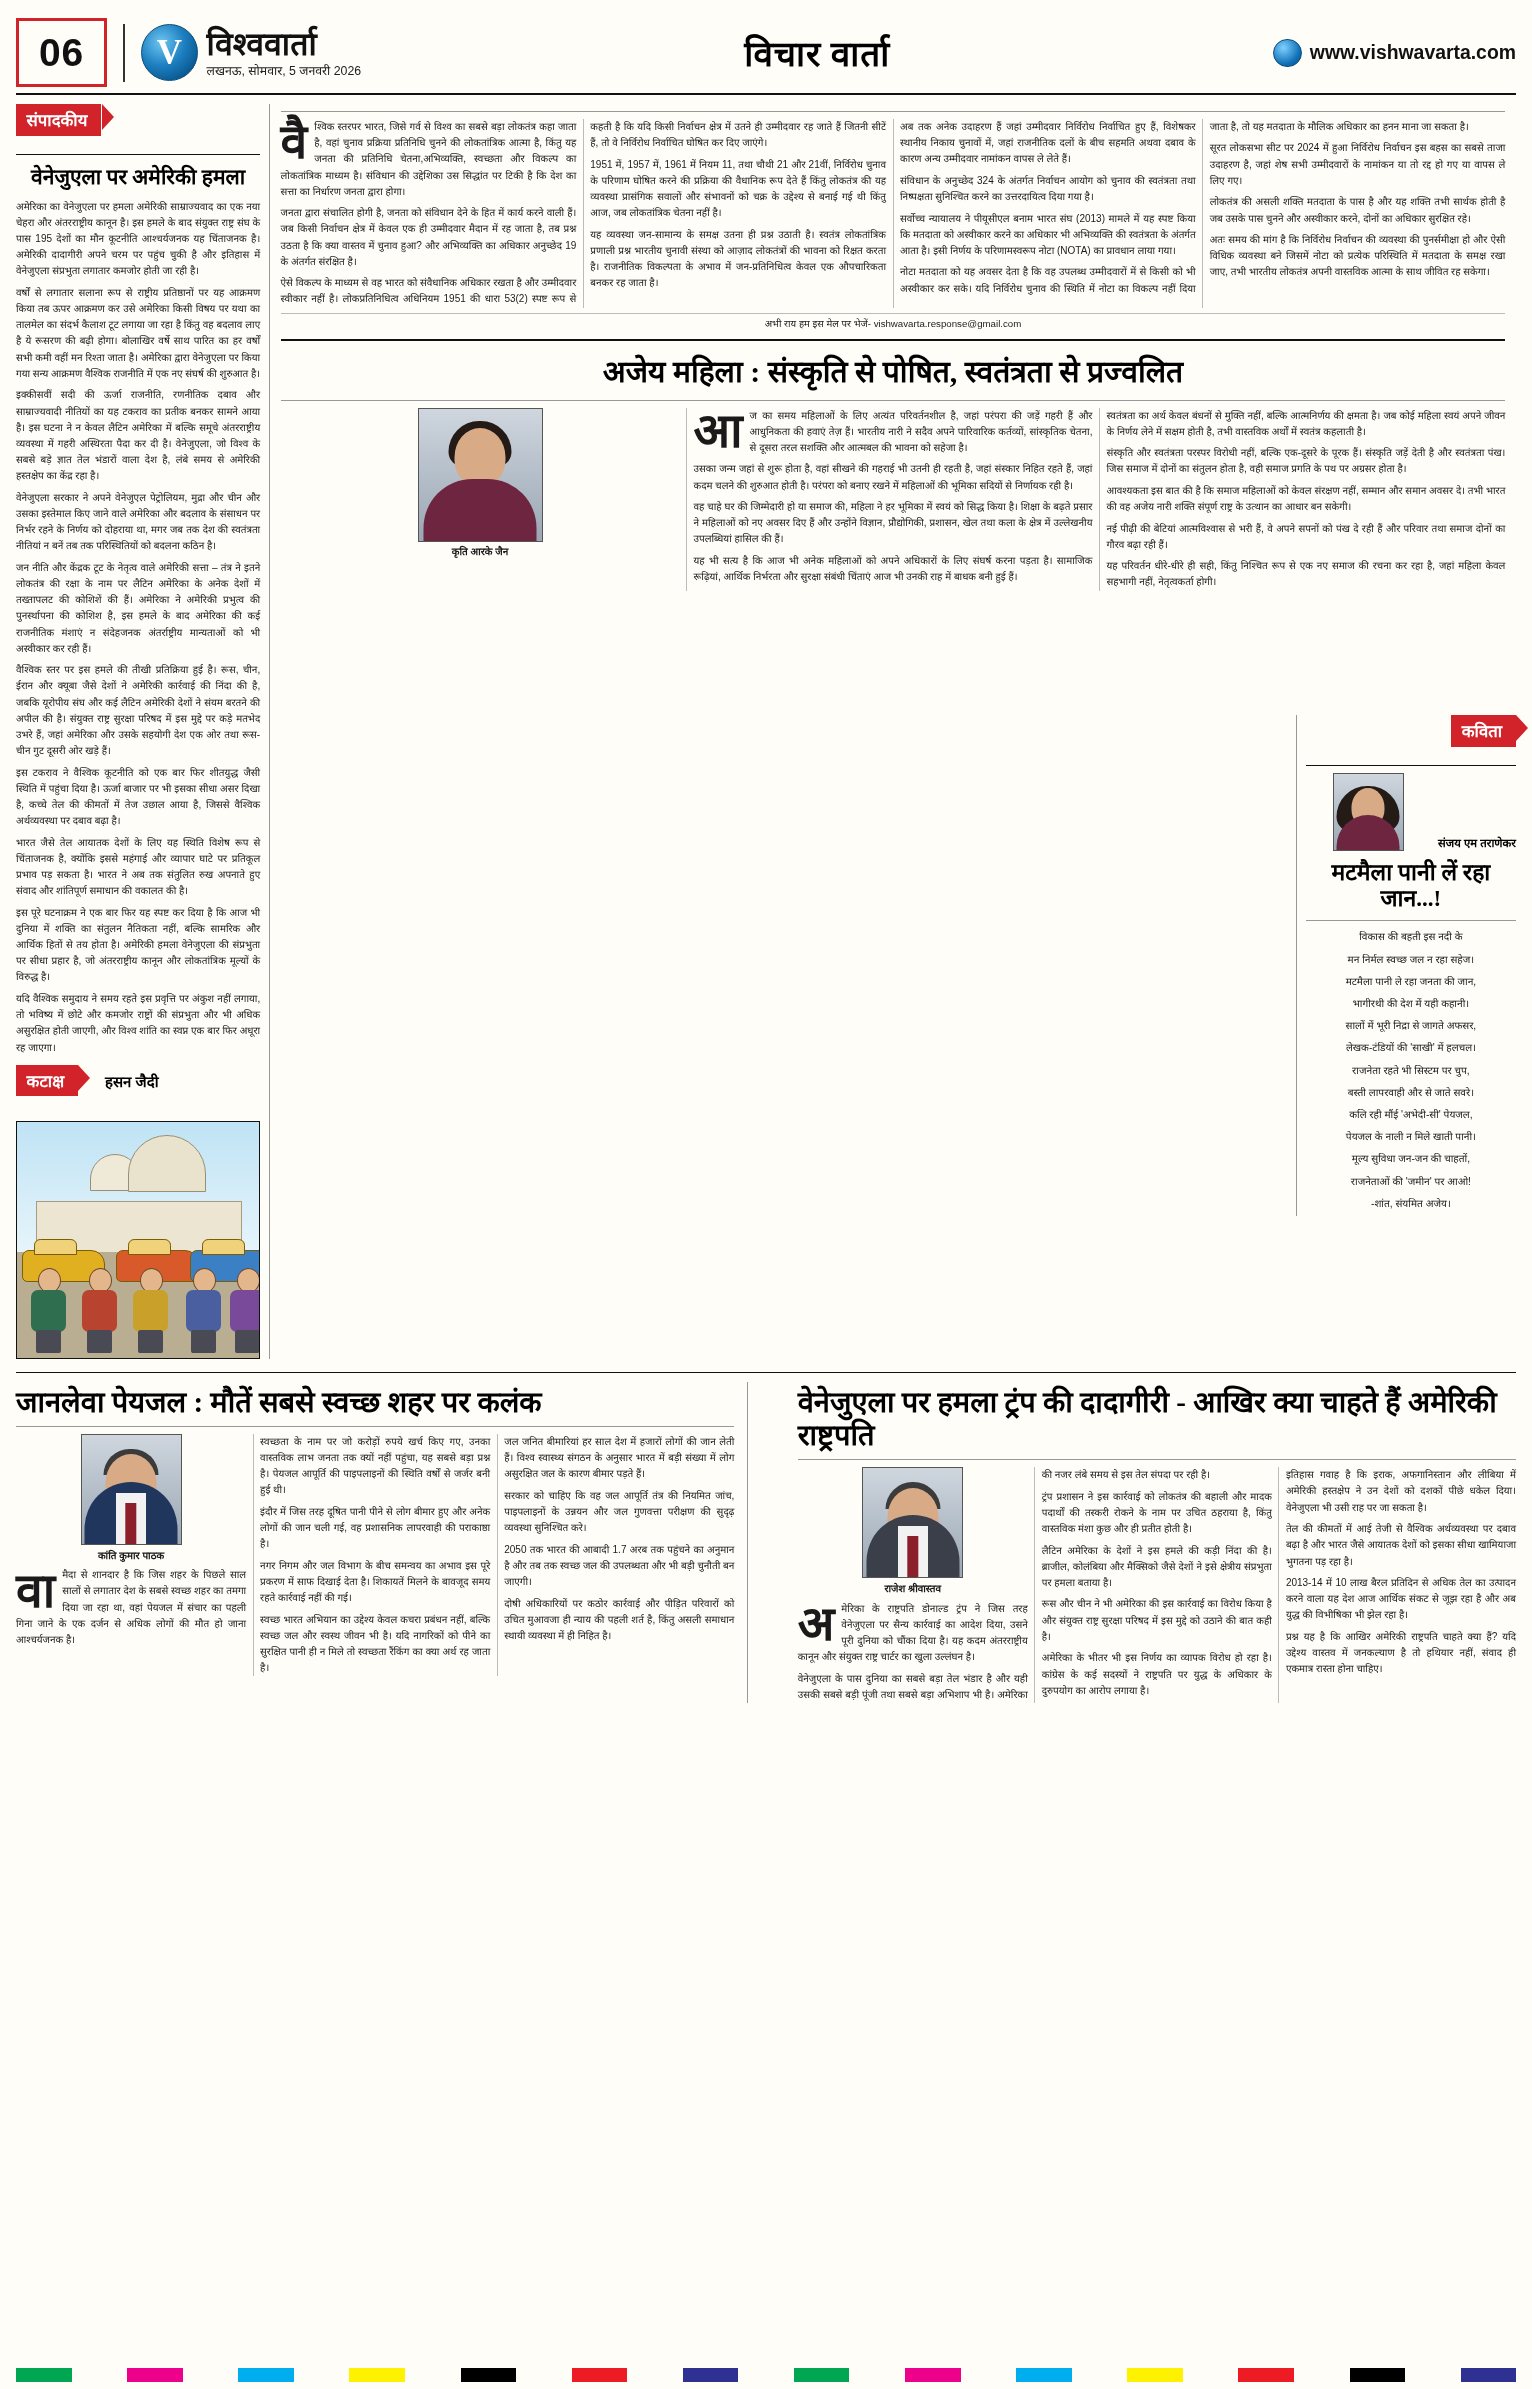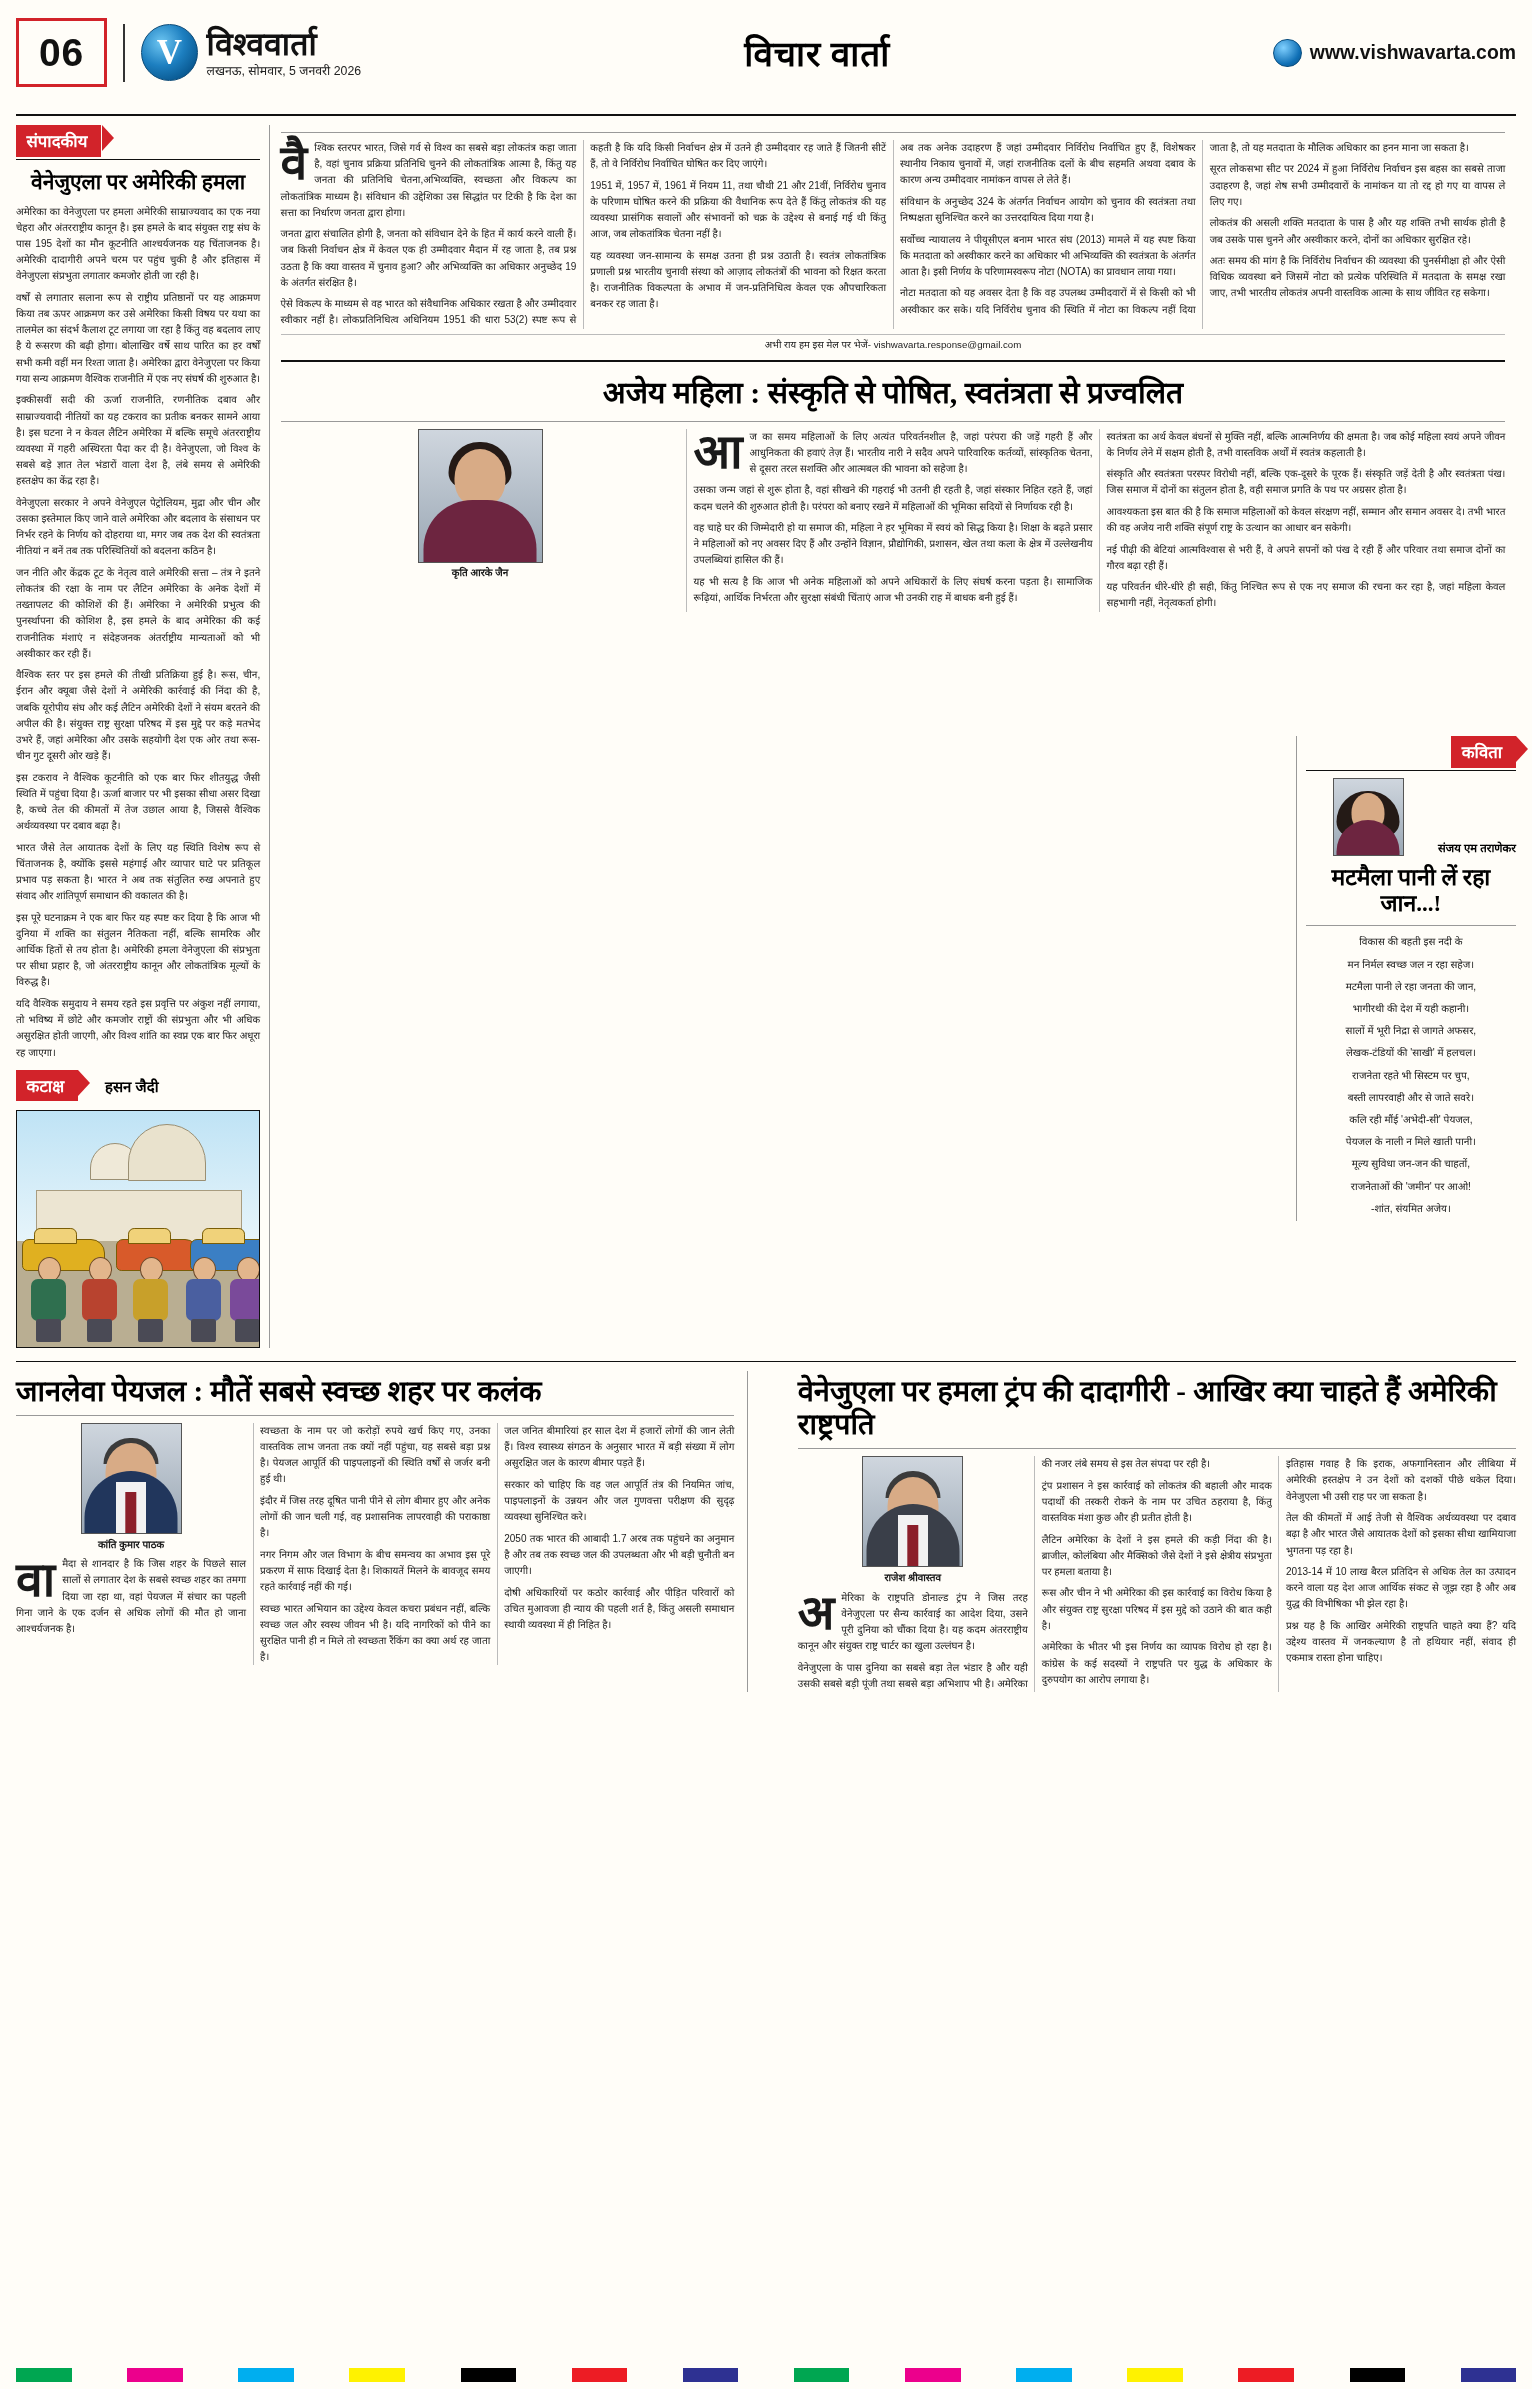--- a/index.html
+++ b/index.html
@@ -4,21 +4,21 @@
 <title>Vishwavarta Newspaper Page</title>
 <style>
   html,body{margin:0;padding:0;background:#b9b9b9;}
   body{font-family:"Liberation Sans",sans-serif;}
   .page{
     width:1532px;height:2389px;background:#fffdf8;margin:0 auto;position:relative;
     box-sizing:border-box;padding:12.3px 16px 0 16px;overflow:hidden;
   }
 
   
-  .masthead{display:flex;align-items:center;height:81px;border-bottom:2.6px solid #111;padding-bottom:21px;justify-content:center;}
+  .masthead{display:flex;align-items:center;height:81px;border-bottom:2.6px solid #111;padding-bottom:0;justify-content:center;}
   .pageno{
     width:85px;height:63px;border:3.5px solid #d2232a;color:#111;font-size:39px;font-weight:bold;
     display:flex;align-items:center;justify-content:center;letter-spacing:0.9px;
   }
   .mh-sep{width:1.8px;height:58px;background:#333;margin:0 16px;}
   .logo-wrap{display:flex;align-items:center;gap:8.8px;}
   .logo-mark{
     width:55px;height:55px;border-radius:50%;
     background:radial-gradient(circle at 35% 32%,#6ec6f2 0%,#1d7fc0 45%,#0b5c95 75%,#083f68 100%);
     position:relative;border:1.8px solid #0b4a78;
@@ -43,21 +43,21 @@
   .content{position:relative;margin-top:8.8px;}
   .topzone{display:flex;gap:0;}
   .col-left{width:254px;flex:0 0 254px;border-right:0.9px solid #999;padding-right:8.8px;box-sizing:border-box;}
   .col-mid{flex:1;padding:0 10.6px;box-sizing:border-box;}
   .hr-dark{height:1.8px;background:#111;margin:8.8px 0;}
   .hr-thin{height:0.9px;background:#999;margin:7px 0;}
 
   
   .flag{display:inline-block;position:relative;background:#d2232a;color:#fff;font-weight:bold;font-size:16.7px;padding:4.4px 14px 4.4px 10.6px;}
   .flag:after{content:"";position:absolute;right:-12.3px;top:0;border-top:13.2px solid transparent;border-bottom:13.2px solid transparent;border-left:12.3px solid #d2232a;}
-  .flag-wrap{border-bottom:1.8px solid #111;padding-bottom:2px;margin-bottom:7px;}
+  .flag-wrap{border-bottom:1.8px solid #111;padding-bottom:18px;margin-bottom:7px;}
 
   .edit-head{font-size:21px;font-weight:bold;text-align:center;margin:7px 0 8.8px;font-family:"Liberation Serif",serif;}
   .body-text{font-size:10px;line-height:1.62;text-align:justify;color:#1a1a1a;}
   .body-text p{margin:0 0 5.3px;}
 
   
   .main-head{
     font-size:51px;font-weight:bold;text-align:center;font-family:"Liberation Serif",serif;
     letter-spacing:-0.4px;line-height:1.1;margin:1.8px 0 8.8px;
   }

